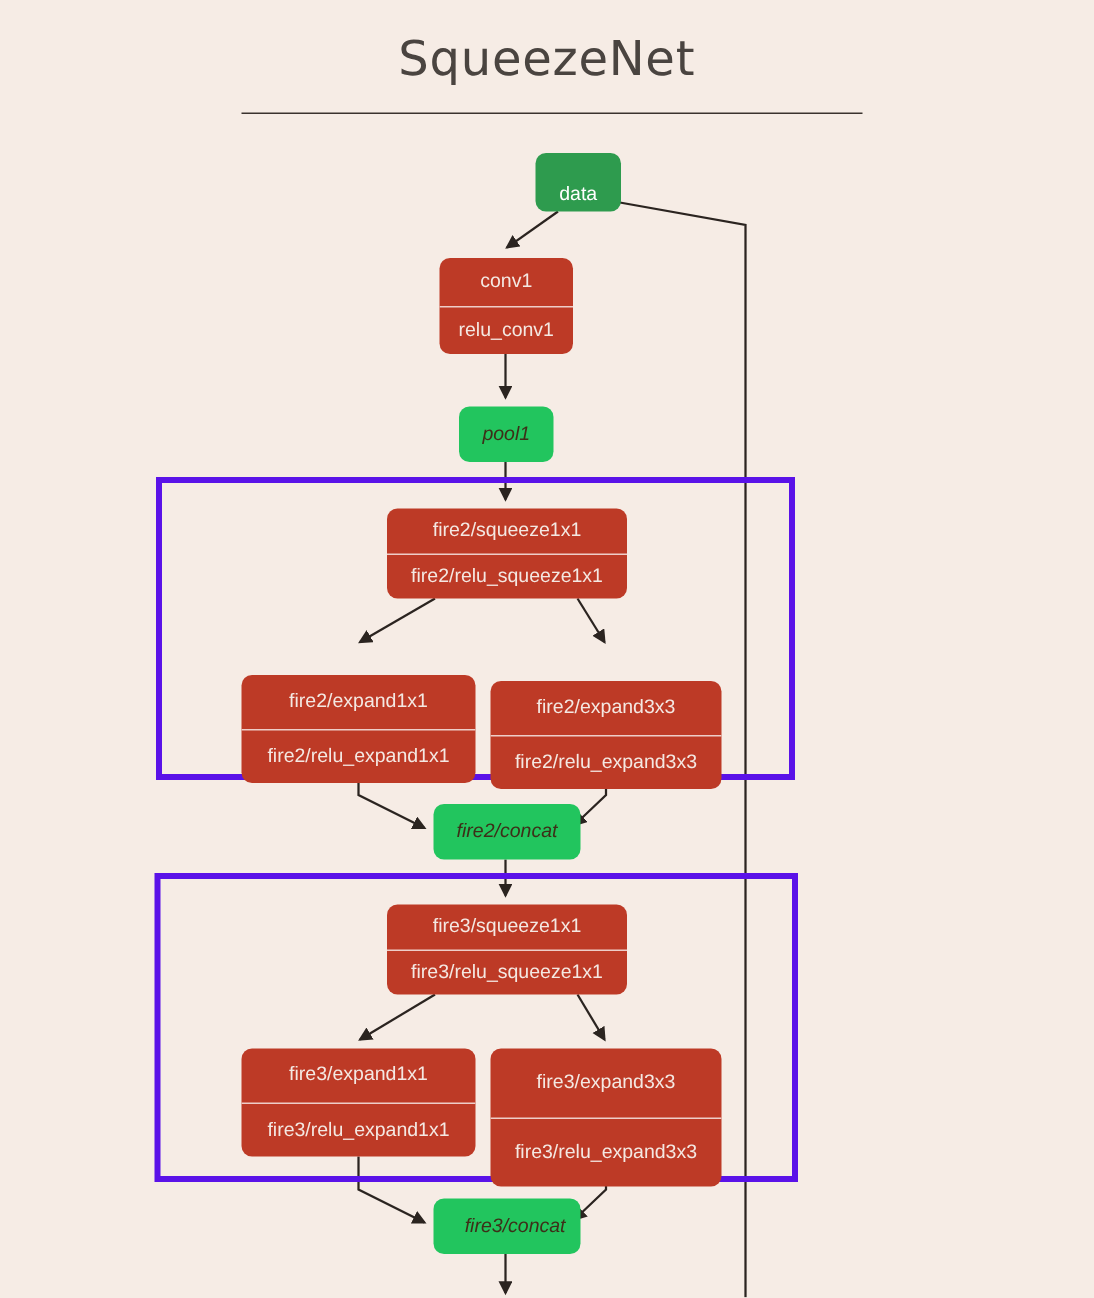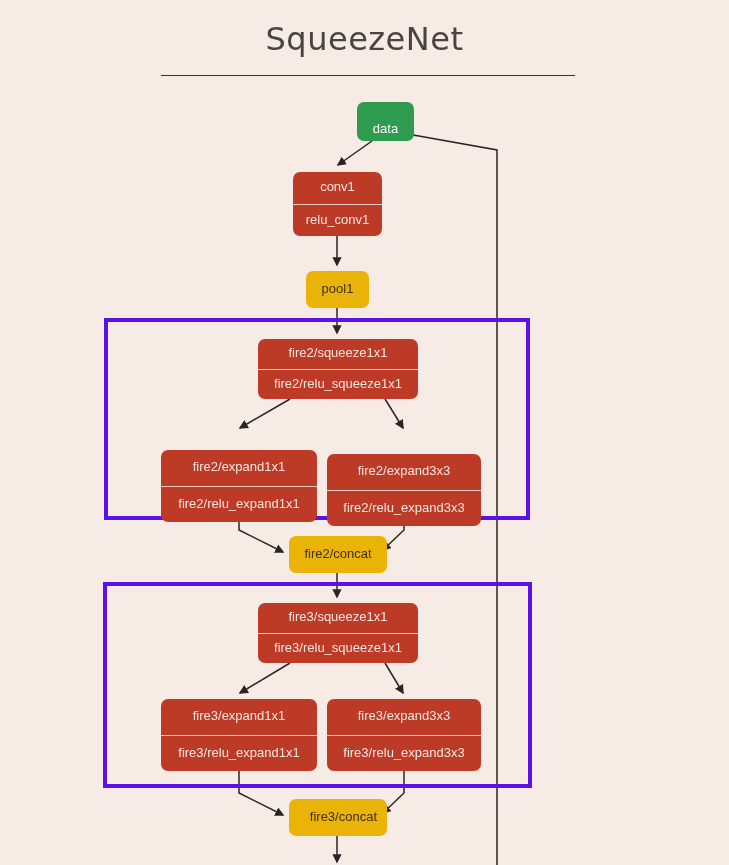--- a/index.html
+++ b/index.html
@@ -82,21 +82,21 @@
     align-items: center;
     justify-content: center;
     flex: 1 1 auto;
   }
   .node.two-row .row.top {
     border-bottom: 1px solid rgba(255,255,255,0.75);
   }
 
   .node.green  { background: #2e9b4e; color: #ffffff; }
   .node.red    { background: #bd3a26; color: #f4e8e2; }
-  .node.orange { background: #eab308; color: #3d2f18; }
+  .node.orange { background: #22c55e; color: #3d2f18; font-style: italic; }
 
   .node.green .row  { font-size: 13px; margin-top: 16px; }
   .node.red .row    { font-size: 13px; }
   .node.orange .row { font-size: 13px; }
 </style>
 </head>
 <body style="background: rgb(246, 236, 229);">
 
 <div id="canvas" style="background: rgb(246, 236, 229);">
 
@@ -168,21 +168,21 @@
         <div class="row">fire2/concat</div>
       </div>
       <div class="node red two-row" style="left: 258px; top: 603px; width: 160px; height: 60px;">
         <div class="row top">fire3/squeeze1x1</div>
         <div class="row bottom">fire3/relu_squeeze1x1</div>
       </div>
       <div class="node red two-row" style="left: 161px; top: 699px; width: 156px; height: 72px;">
         <div class="row top">fire3/expand1x1</div>
         <div class="row bottom">fire3/relu_expand1x1</div>
       </div>
-      <div class="node red two-row" style="left: 327px; top: 699px; width: 154px; height: 72px;">
+      <div class="node red two-row" style="left: 327px; top: 699px; width: 154px; height: 92px;">
         <div class="row top">fire3/expand3x3</div>
         <div class="row bottom">fire3/relu_expand3x3</div>
       </div>
       <div class="node orange" style="left: 289px; top: 799px; width: 98px; height: 37px; align-items: flex-end;">
         <div class="row">fire3/concat</div>
       </div>
     </div>
 
 </div>
 

